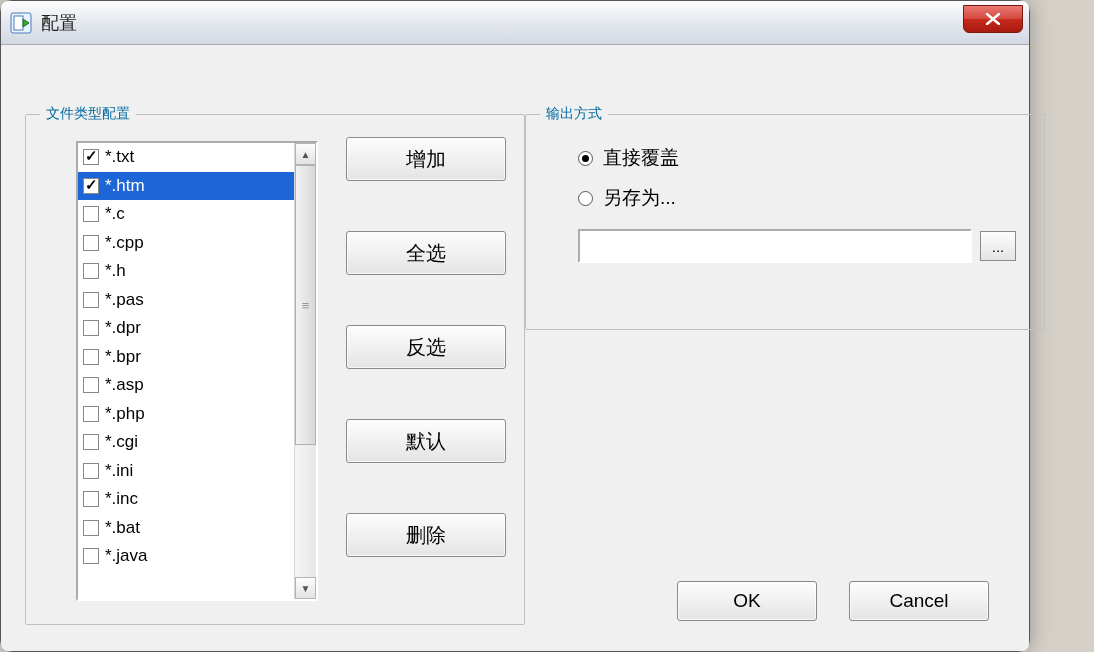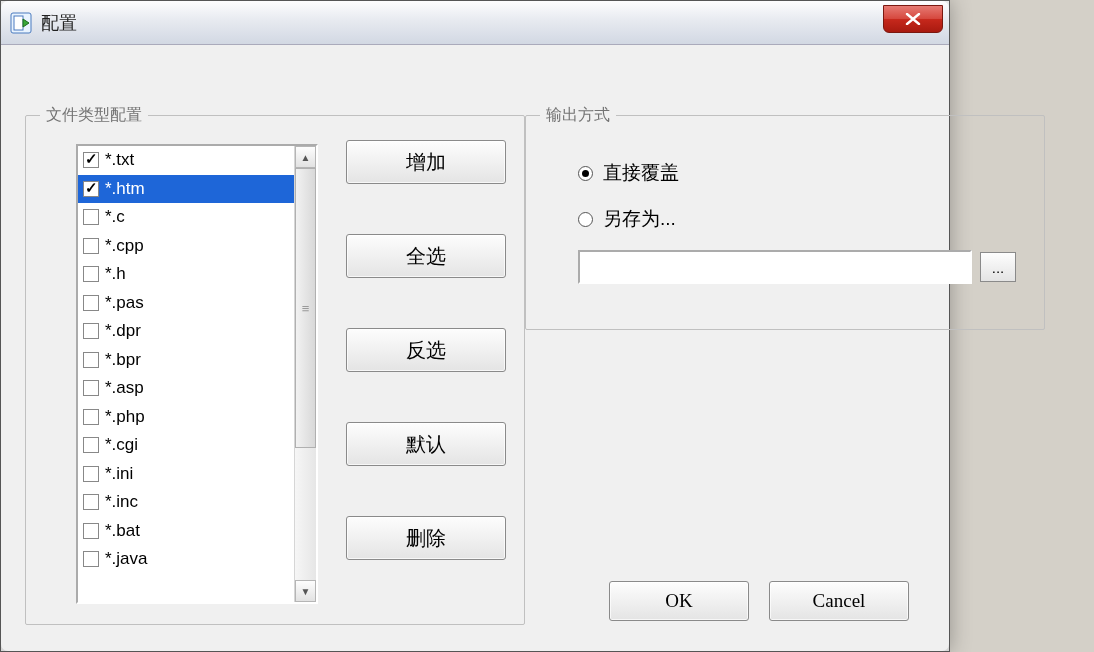--- a/index.html
+++ b/index.html
@@ -8,25 +8,25 @@
       font-size: 14px;
       background: #d4d0c8;
       width: 1094px;
       height: 652px;
       overflow: hidden;
       position: relative;
     }
     .window {
       position: absolute;
       left: 0; top: 0;
-      width: 950px;
+      width: 1030px;
       height: 652px;
       background: linear-gradient(#e8e8e8, #d8d8d8);
       border: 1px solid #555;
-      border-radius: 0;
+      border-radius: 12px;
       box-shadow: 0 0 20px rgba(0,0,0,0.3);
       display: flex;
       flex-direction: column;
     }
     .titlebar {
       height: 44px;
       background: linear-gradient(#fdfdfe, #e7eaf0 45%, #d2d8e3);
       border-top-left-radius: 7px;
       border-top-right-radius: 7px;
       display: flex;
@@ -73,23 +73,23 @@
       padding: 22px;
     }
     fieldset {
       border: 1px solid #c0c0c0;
       border-radius: 2px;
       position: absolute;
       padding: 14px;
       background: transparent;
     }
     legend {
-      font-size: 16px;
+      font-size: 14px;
       padding: 0 6px;
-      color: #737373;
+      color: #0369a1;
     }
     
     .fs-filetype {
       left: 24px; top: 60px;
       width: 500px; height: 520px;
     }
     
     .fs-output {
       left: 524px; top: 60px;
       width: 520px; height: 225px;
@@ -174,31 +174,31 @@
       display: flex;
       flex-direction: column;
       gap: 50px;
     }
     .win-btn {
       height: 44px;
       background: linear-gradient(#fdfdfd, #e4e4e4);
       border: 1px solid #8a8a8a;
       border-radius: 3px;
       font-size: 20px;
-      font-family: Liberation Serif, serif;
+      font-family: Liberation Sans, sans-serif;
       display: flex;
       align-items: center;
       justify-content: center;
       cursor: default;
       box-shadow: inset 0 0 0 1px rgba(255,255,255,0.7);
     }
     .radio-row {
       display: flex;
       align-items: center;
-      margin: 20px 0 14px 38px;
+      margin: 8px 0 14px 38px;
       font-size: 19px;
     }
     .radio-row label { margin-left: 10px; }
     .radio {
       width: 15px; height: 15px;
       border: 1px solid #555;
       border-radius: 50%;
       background: #fff;
       position: relative;
     }
@@ -229,21 +229,21 @@
       font-size: 15px;
       display: flex;
       align-items: center;
       justify-content: center;
     }
     .dlg-btns {
       position: absolute;
       right: 40px;
       bottom: 30px;
       display: flex;
-      gap: 20px;
+      gap: 32px;
     }
     .dlg-btns .win-btn {
       width: 140px;
       height: 40px;
       font-size: 19px;
     }
   </style>
 </head>
 <body>
 

